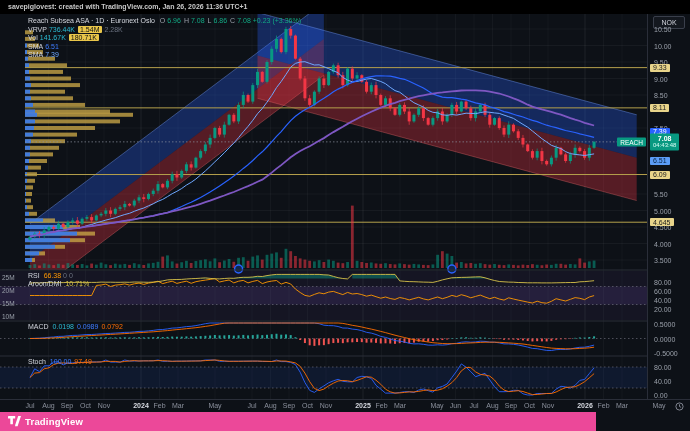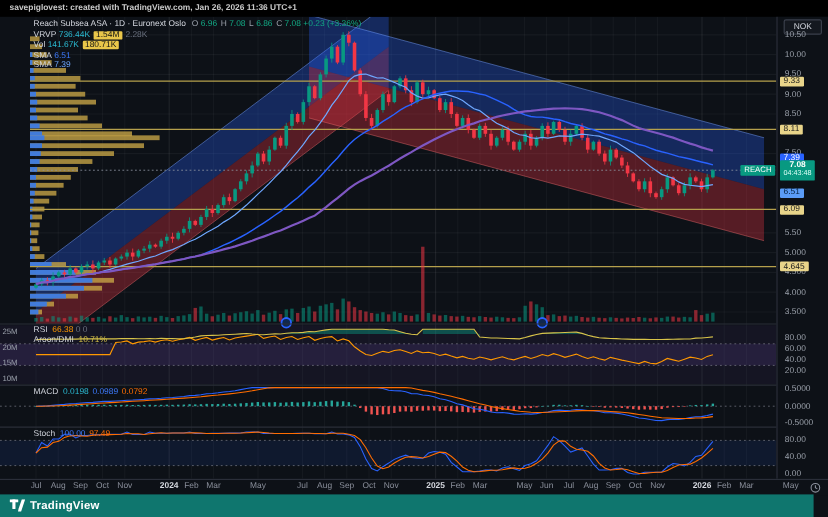--- a/index.html
+++ b/index.html
@@ -42,21 +42,21 @@
              font-size:6.5px;border-radius:1px;transform:translateY(-50%);z-index:3;}
   .lt-wrap{position:absolute;left:2px;top:0;width:22px;height:385px;font-size:6.5px;color:#9aa0aa;}
   .lt-wrap span{position:absolute;left:0;transform:translateY(-50%);}
   
   .taxis{position:absolute;left:0;top:399px;width:690px;height:13px;background:#0d1117;
          border-top:1px solid #2a2e39;font-size:7px;color:#8b909c;}
   .tlabel{position:absolute;top:2px;transform:translateX(-50%);}
   .tlabel.year{color:#d6d9e0;font-weight:bold;}
   .taxis .clock{position:absolute;right:6px;top:2px;width:9px;height:9px;}
   
-  .botbar{position:absolute;left:0;top:412px;width:678px;height:19px;background:#0f766e;}
+  .botbar{position:absolute;left:0;top:412px;width:596px;height:19px;background:#ec4899;}
   .tvlogo{position:absolute;left:8px;top:4px;height:11px;display:flex;align-items:center;gap:4px;
           color:#fff;font-size:9.5px;font-weight:bold;letter-spacing:0.2px;}
 </style>
 </head>
 <body>
 
 <div class="screen">
 
   <div class="topbar">
     <span>savepiglovest: created with TradingView.com, Jan 26, 2026 11:36 UTC+1</span>

